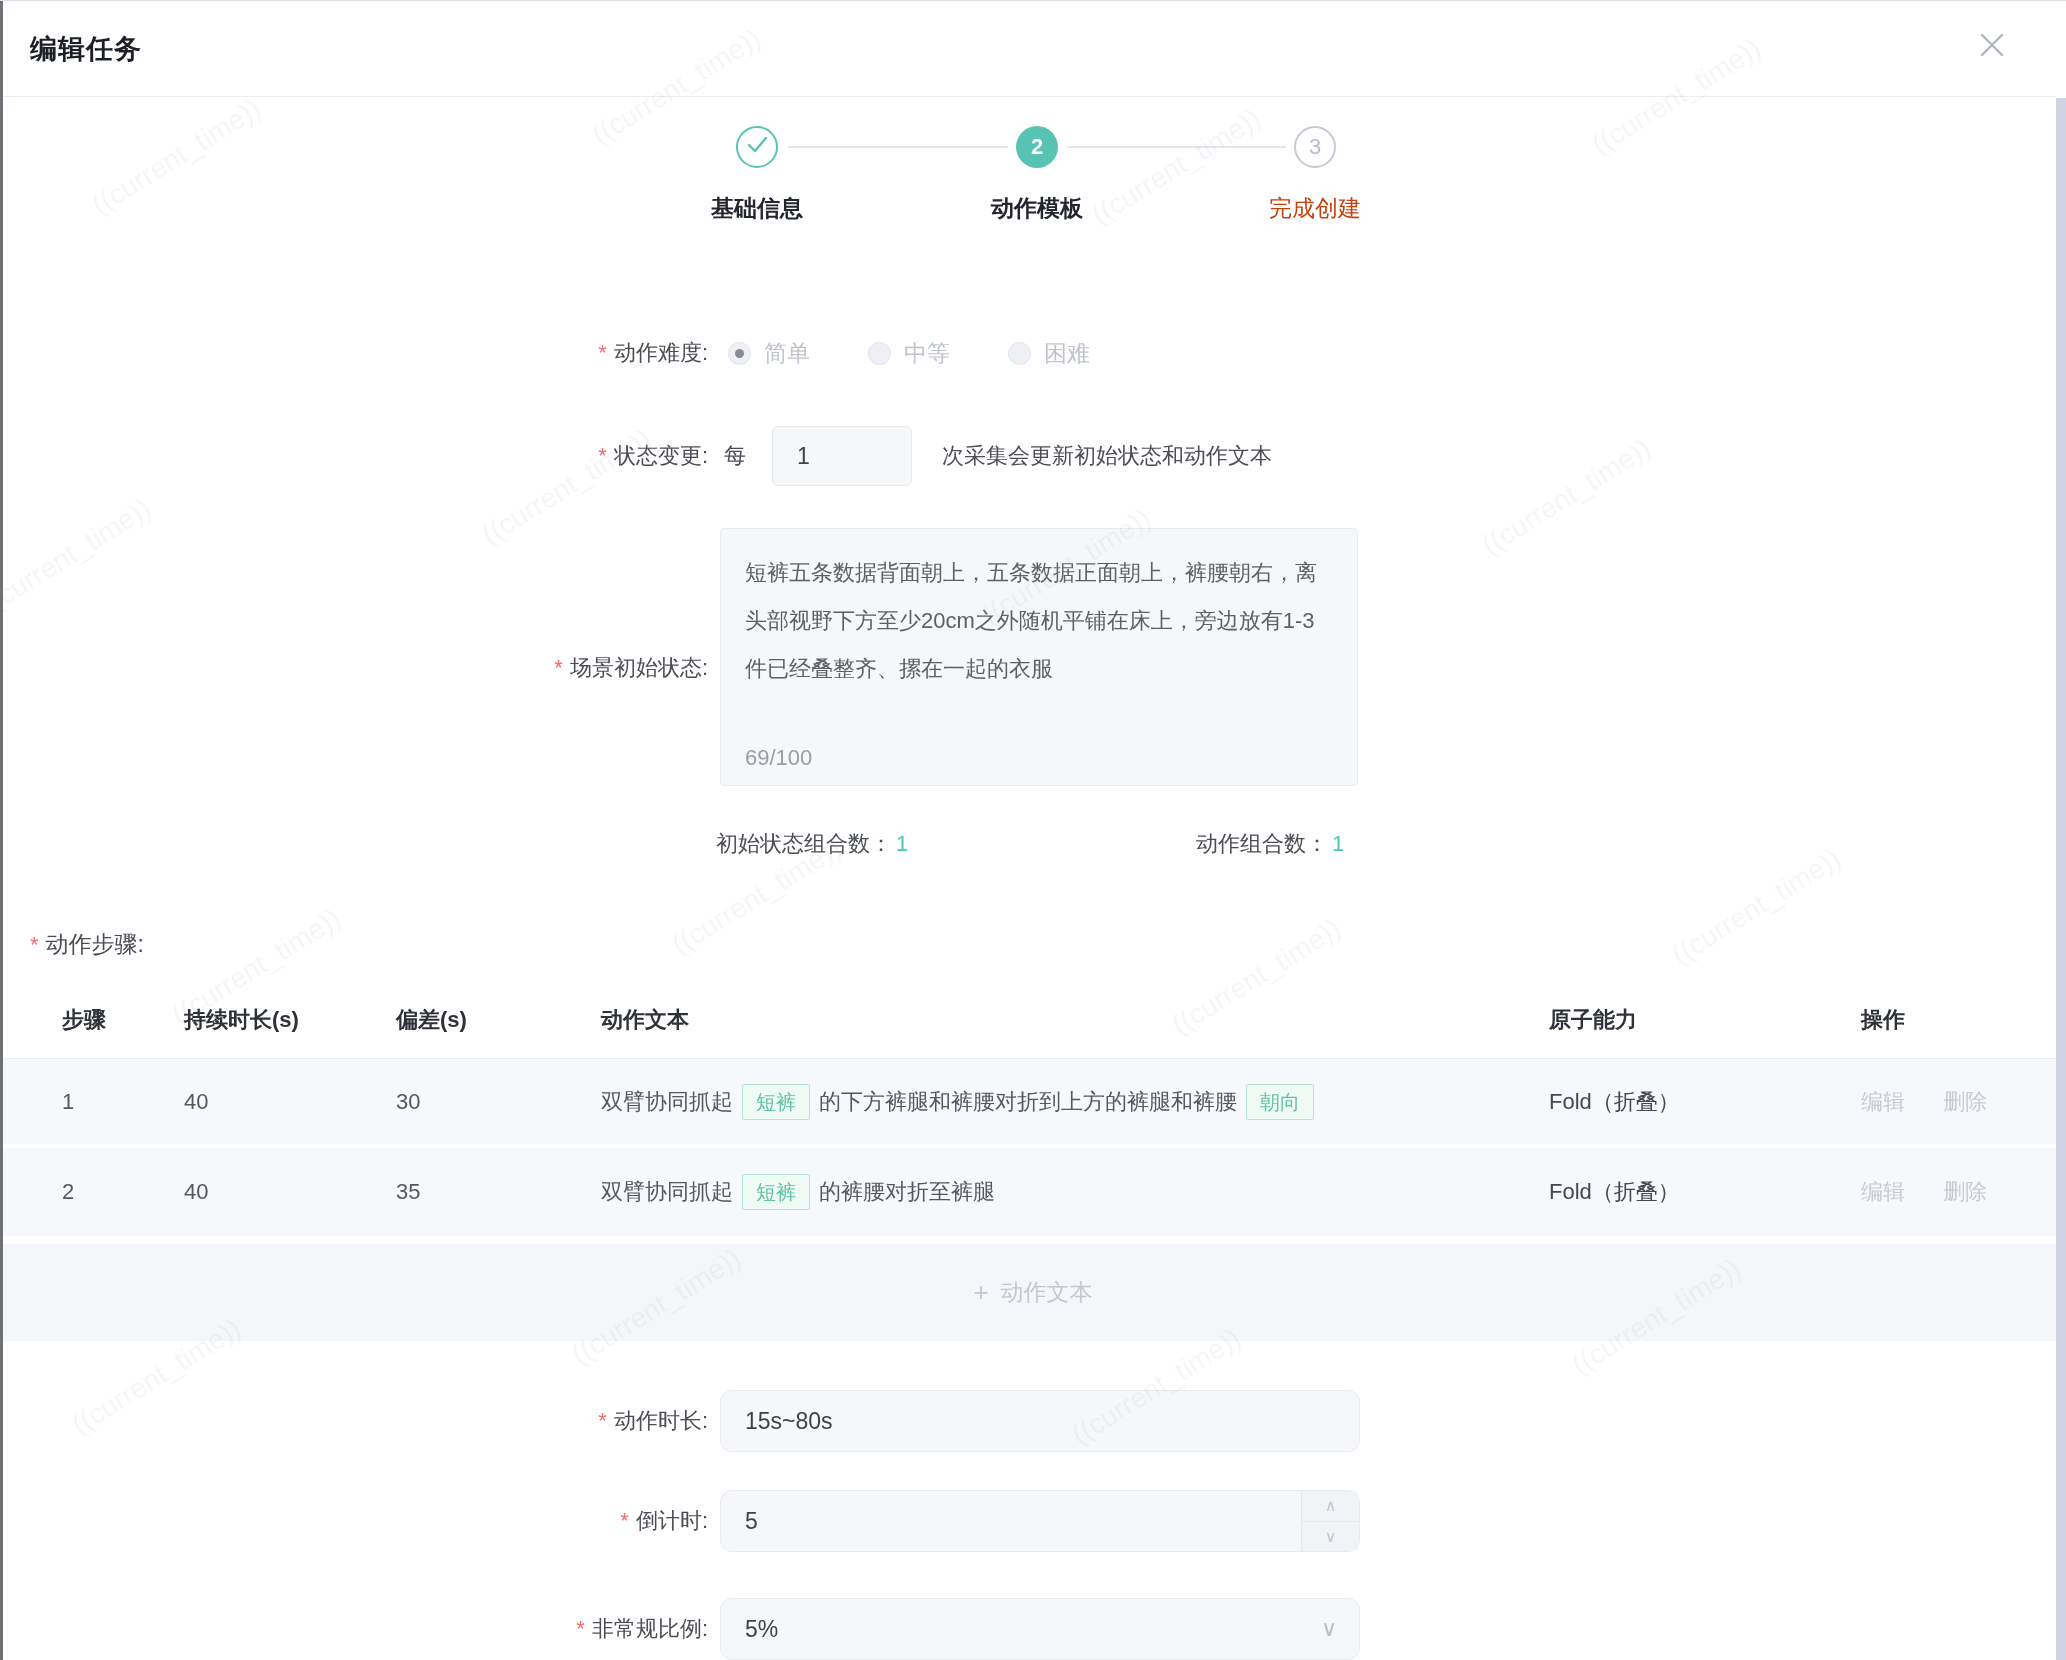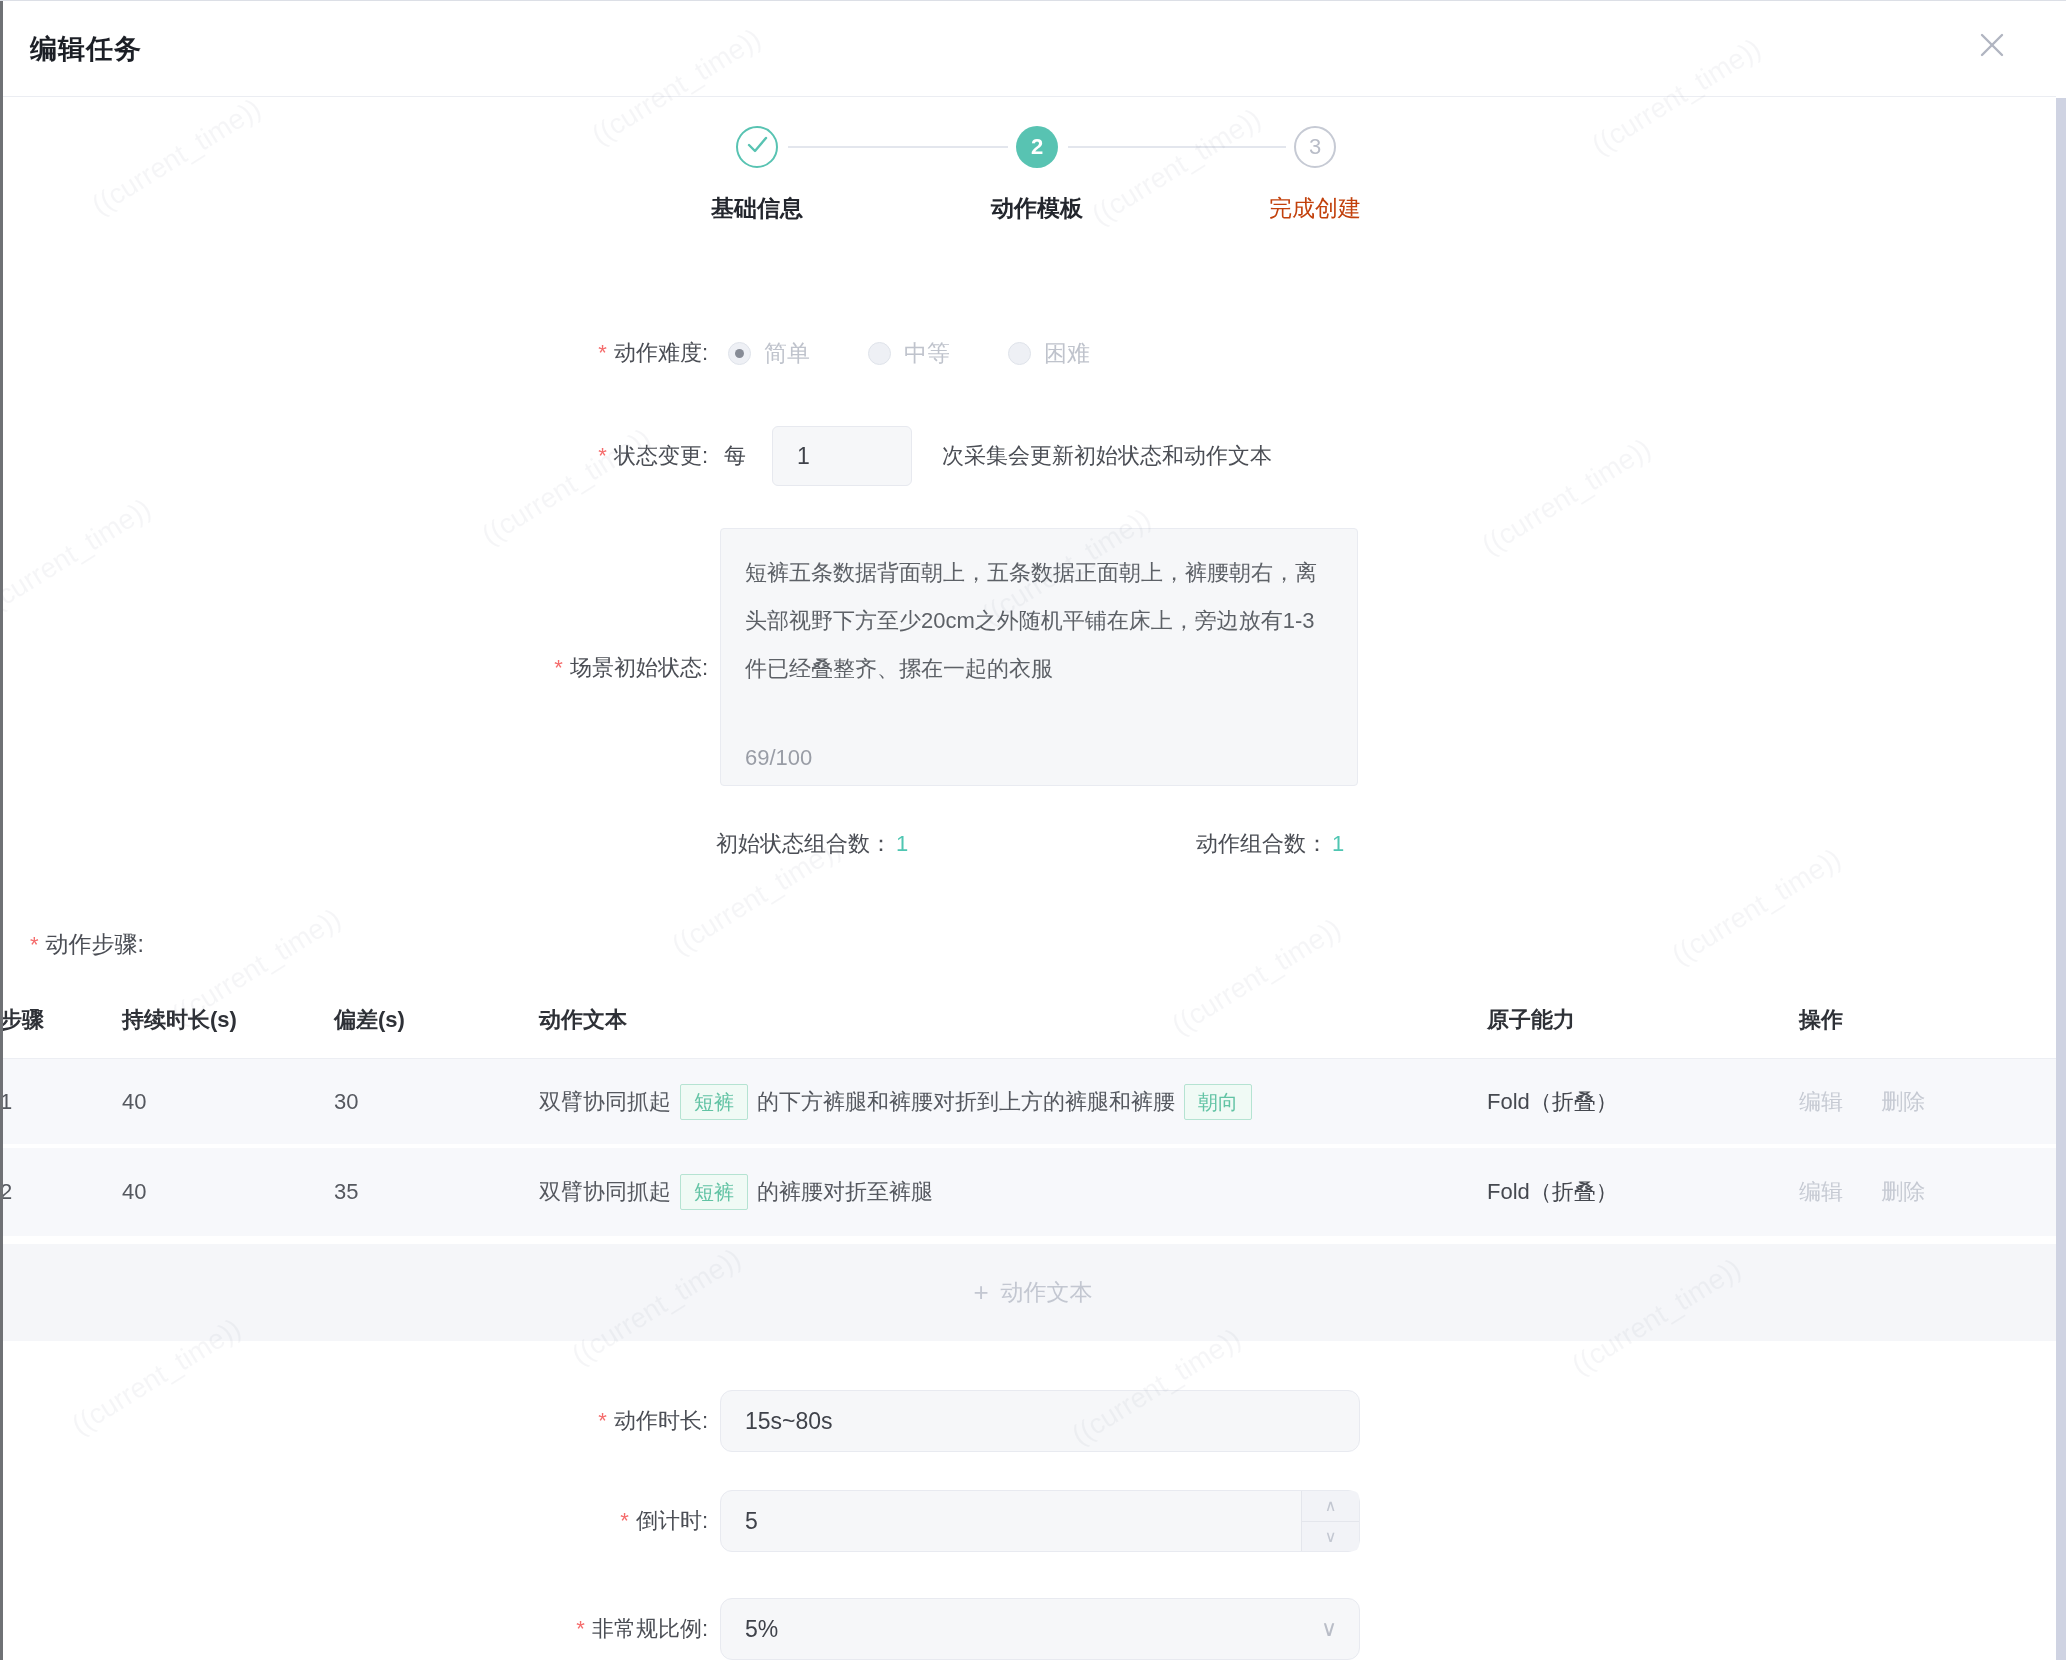--- a/index.html
+++ b/index.html
@@ -55,21 +55,21 @@
     border-radius:4px;padding:20px 24px;position:relative;}
   .textarea-text{font-size:22px;line-height:48px;color:#5d6167;}
   .textarea-counter{position:absolute;left:24px;bottom:14px;font-size:22px;color:#999da6;}
   .combo{position:absolute;font-size:22px;color:#4b4e55;}
   .combo-1{left:716px;top:828px;}
   .combo-2{left:1196px;top:828px;}
   .combo-val{color:#4fc6b2;margin-left:4px;}
   .steps-section-label{position:absolute;left:30px;top:928px;font-size:23px;color:#4b4e55;display:flex;align-items:center;}
   
   .steps-table{position:absolute;left:0;top:980px;width:100%;}
-  .tgrid{display:grid;grid-template-columns:122px 212px 205px 948px 312px 1fr;align-items:center;}
+  .tgrid{display:grid;grid-template-columns:122px 212px 205px 948px 312px 1fr;padding-left:62px;align-items:center;}
   .t-head{height:78px;font-weight:700;color:#2e3137;font-size:22px;border-bottom:1px solid #eceef3;background:#fff;}
   .t-row{height:85px;background:#f7f8fb;font-size:22px;color:#55585f;margin-bottom:4px;}
   .t-row.r2{height:88px;margin-bottom:8px;}
   .t-ability{color:#45484f;}
   .action-link{color:#c6cad3;cursor:pointer;}
   .link-edit{margin-right:32px;}
   .tag{display:inline-block;padding:4px 13px;border:1px solid #b5e3d2;background:#f0faf5;color:#62c3a4;
     border-radius:2px;font-size:20px;margin:0 9px;line-height:1.3;}
   .t-add{height:97px;background:#f5f6f9;display:flex;align-items:center;justify-content:center;
     color:#c3c7d1;font-size:23px;cursor:pointer;}

